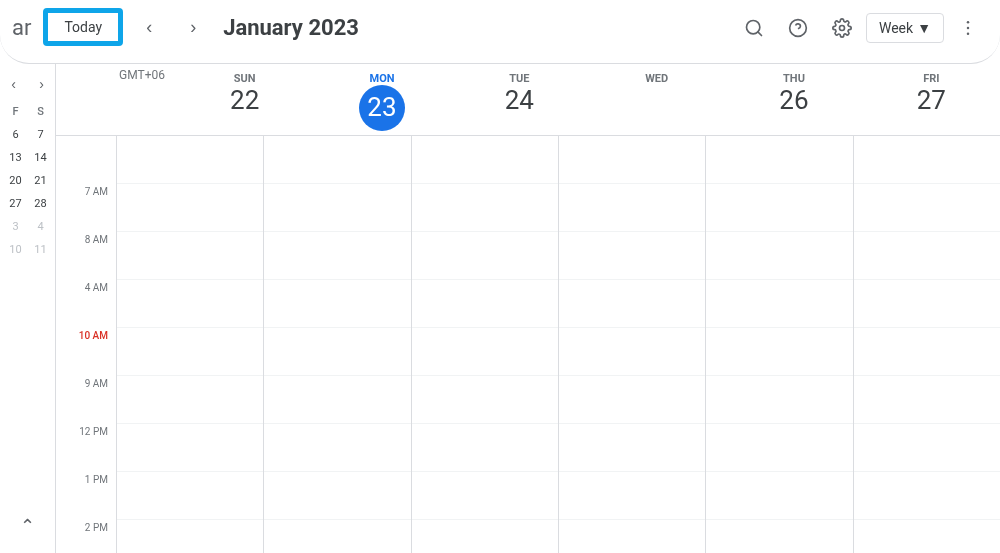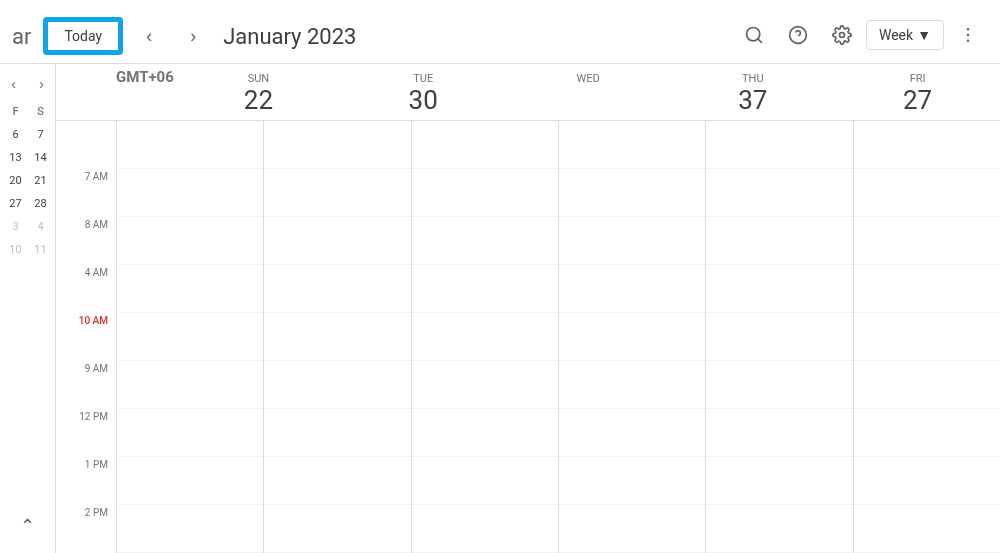--- a/index.html
+++ b/index.html
@@ -1,25 +1,26 @@
 <!DOCTYPE html>
 <html><head>
   <meta charset="utf-8">
   <style>
     * { box-sizing: border-box; margin: 0; padding: 0; }
     body { font-family: 'Google Sans', Roboto, Arial, sans-serif; background: #fff; color: #3c4043; font-size: 13px; overflow: hidden; }
 
     
     .header {
       display: flex;
-      align-items: flex-end;
+      align-items: flex-start;
       padding: 8px 12px;
       border-bottom: 1px solid #dadce0;
       height: 64px;
       gap: 8px;
+      border-radius: 29px;
     }
     .header-left {
       display: flex;
       align-items: center;
       gap: 8px;
       flex: 0 0 auto;
     }
     .app-name {
       font-size: 22px;
       color: #5f6368;
@@ -46,21 +47,21 @@
       font-size: 18px;
       line-height: 1;
       display: flex;
       align-items: center;
       justify-content: center;
       width: 36px;
       height: 36px;
     }
     .month-title {
       font-size: 22px;
-      font-weight: 400;
+      font-weight: 700;
       color: #3c4043;
       margin-left: 4px;
     }
     .header-right {
       margin-left: auto;
       display: flex;
       align-items: center;
       gap: 4px;
     }
     .icon-btn {
@@ -173,21 +174,21 @@
     }
     .day-header {
       flex: 1;
       text-align: center;
       padding: 8px 0 4px;
     }
     .day-header .day-name {
       font-size: 11px;
       text-transform: uppercase;
       color: #70757a;
-      font-weight: 400;
+      font-weight: 700;
     }
     .day-header .day-num {
       font-size: 26px;
       font-weight: 400;
       color: #3c4043;
       line-height: 1.2;
     }
     .day-header.today .day-name { color: #1a73e8; }
     .day-header.today .day-num {
       background: #1a73e8;
@@ -322,41 +323,45 @@
         <div class="mini-day other-month">11</div>
       </div>
     </div>
     <button class="sidebar-collapse">⌃</button>
   </div>
 
   <div class="calendar-area">
 
     <div class="day-headers">
       <div style="width:60px;flex-shrink:0;">
-        <div class="timezone-label" style="font-size:15px;color:#70757a;text-align:center;padding-right:8px;padding-top:4px;font-weight:bold;">GMT+06</div>
+        <div class="timezone-label" style="font-size:12px;color:#70757a;text-align:center;padding-right:8px;padding-top:4px;">GMT+06</div>
       </div>
 
       <div class="day-header">
         <div class="day-name">SUN</div>
         <div class="day-num">22</div>
       </div>
 
+      <div class="day-header today">
+        <div class="day-name">MON</div>
+        <div class="day-num">23</div>
+      </div>
 
       <div class="day-header">
         <div class="day-name">TUE</div>
-        <div class="day-num">30</div>
+        <div class="day-num">24</div>
       </div>
 
       <div class="day-header">
         <div class="day-name">WED</div>
       </div>
 
       <div class="day-header">
         <div class="day-name">THU</div>
-        <div class="day-num">37</div>
+        <div class="day-num">26</div>
       </div>
 
       <div class="day-header">
         <div class="day-name">FRI</div>
         <div class="day-num">27</div>
       </div>
     </div>
 
     <div class="time-grid">
 

